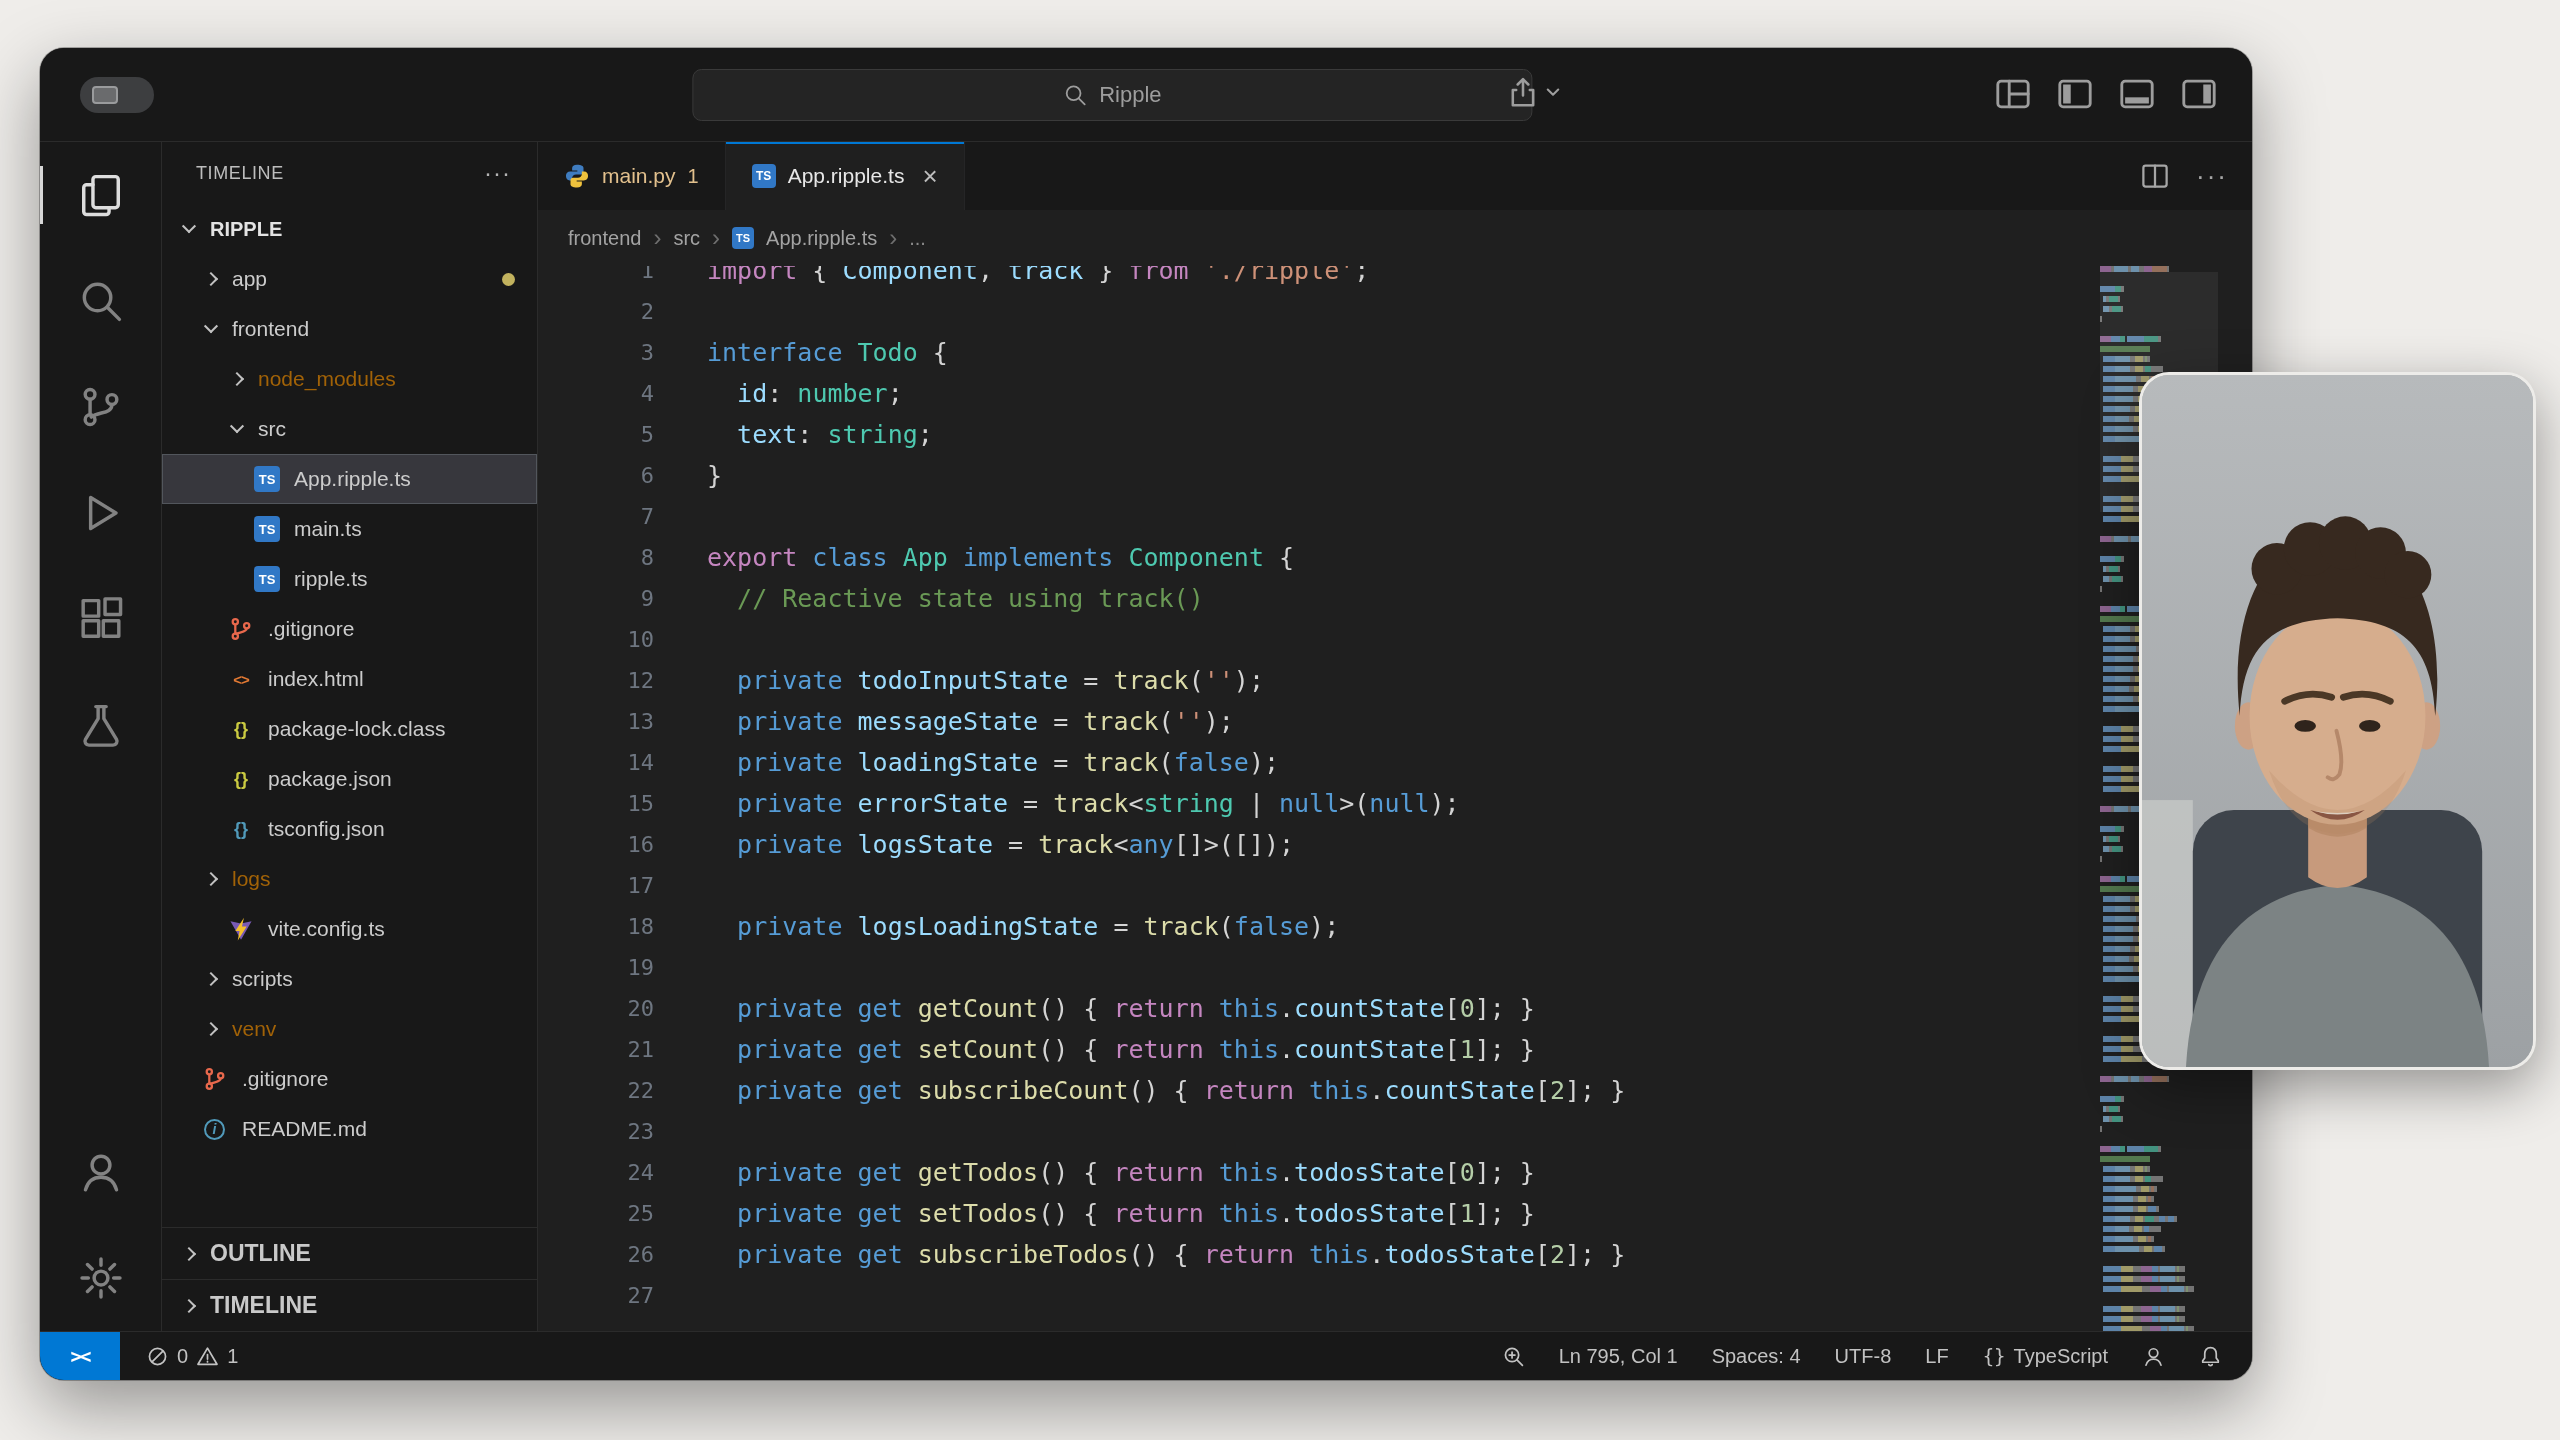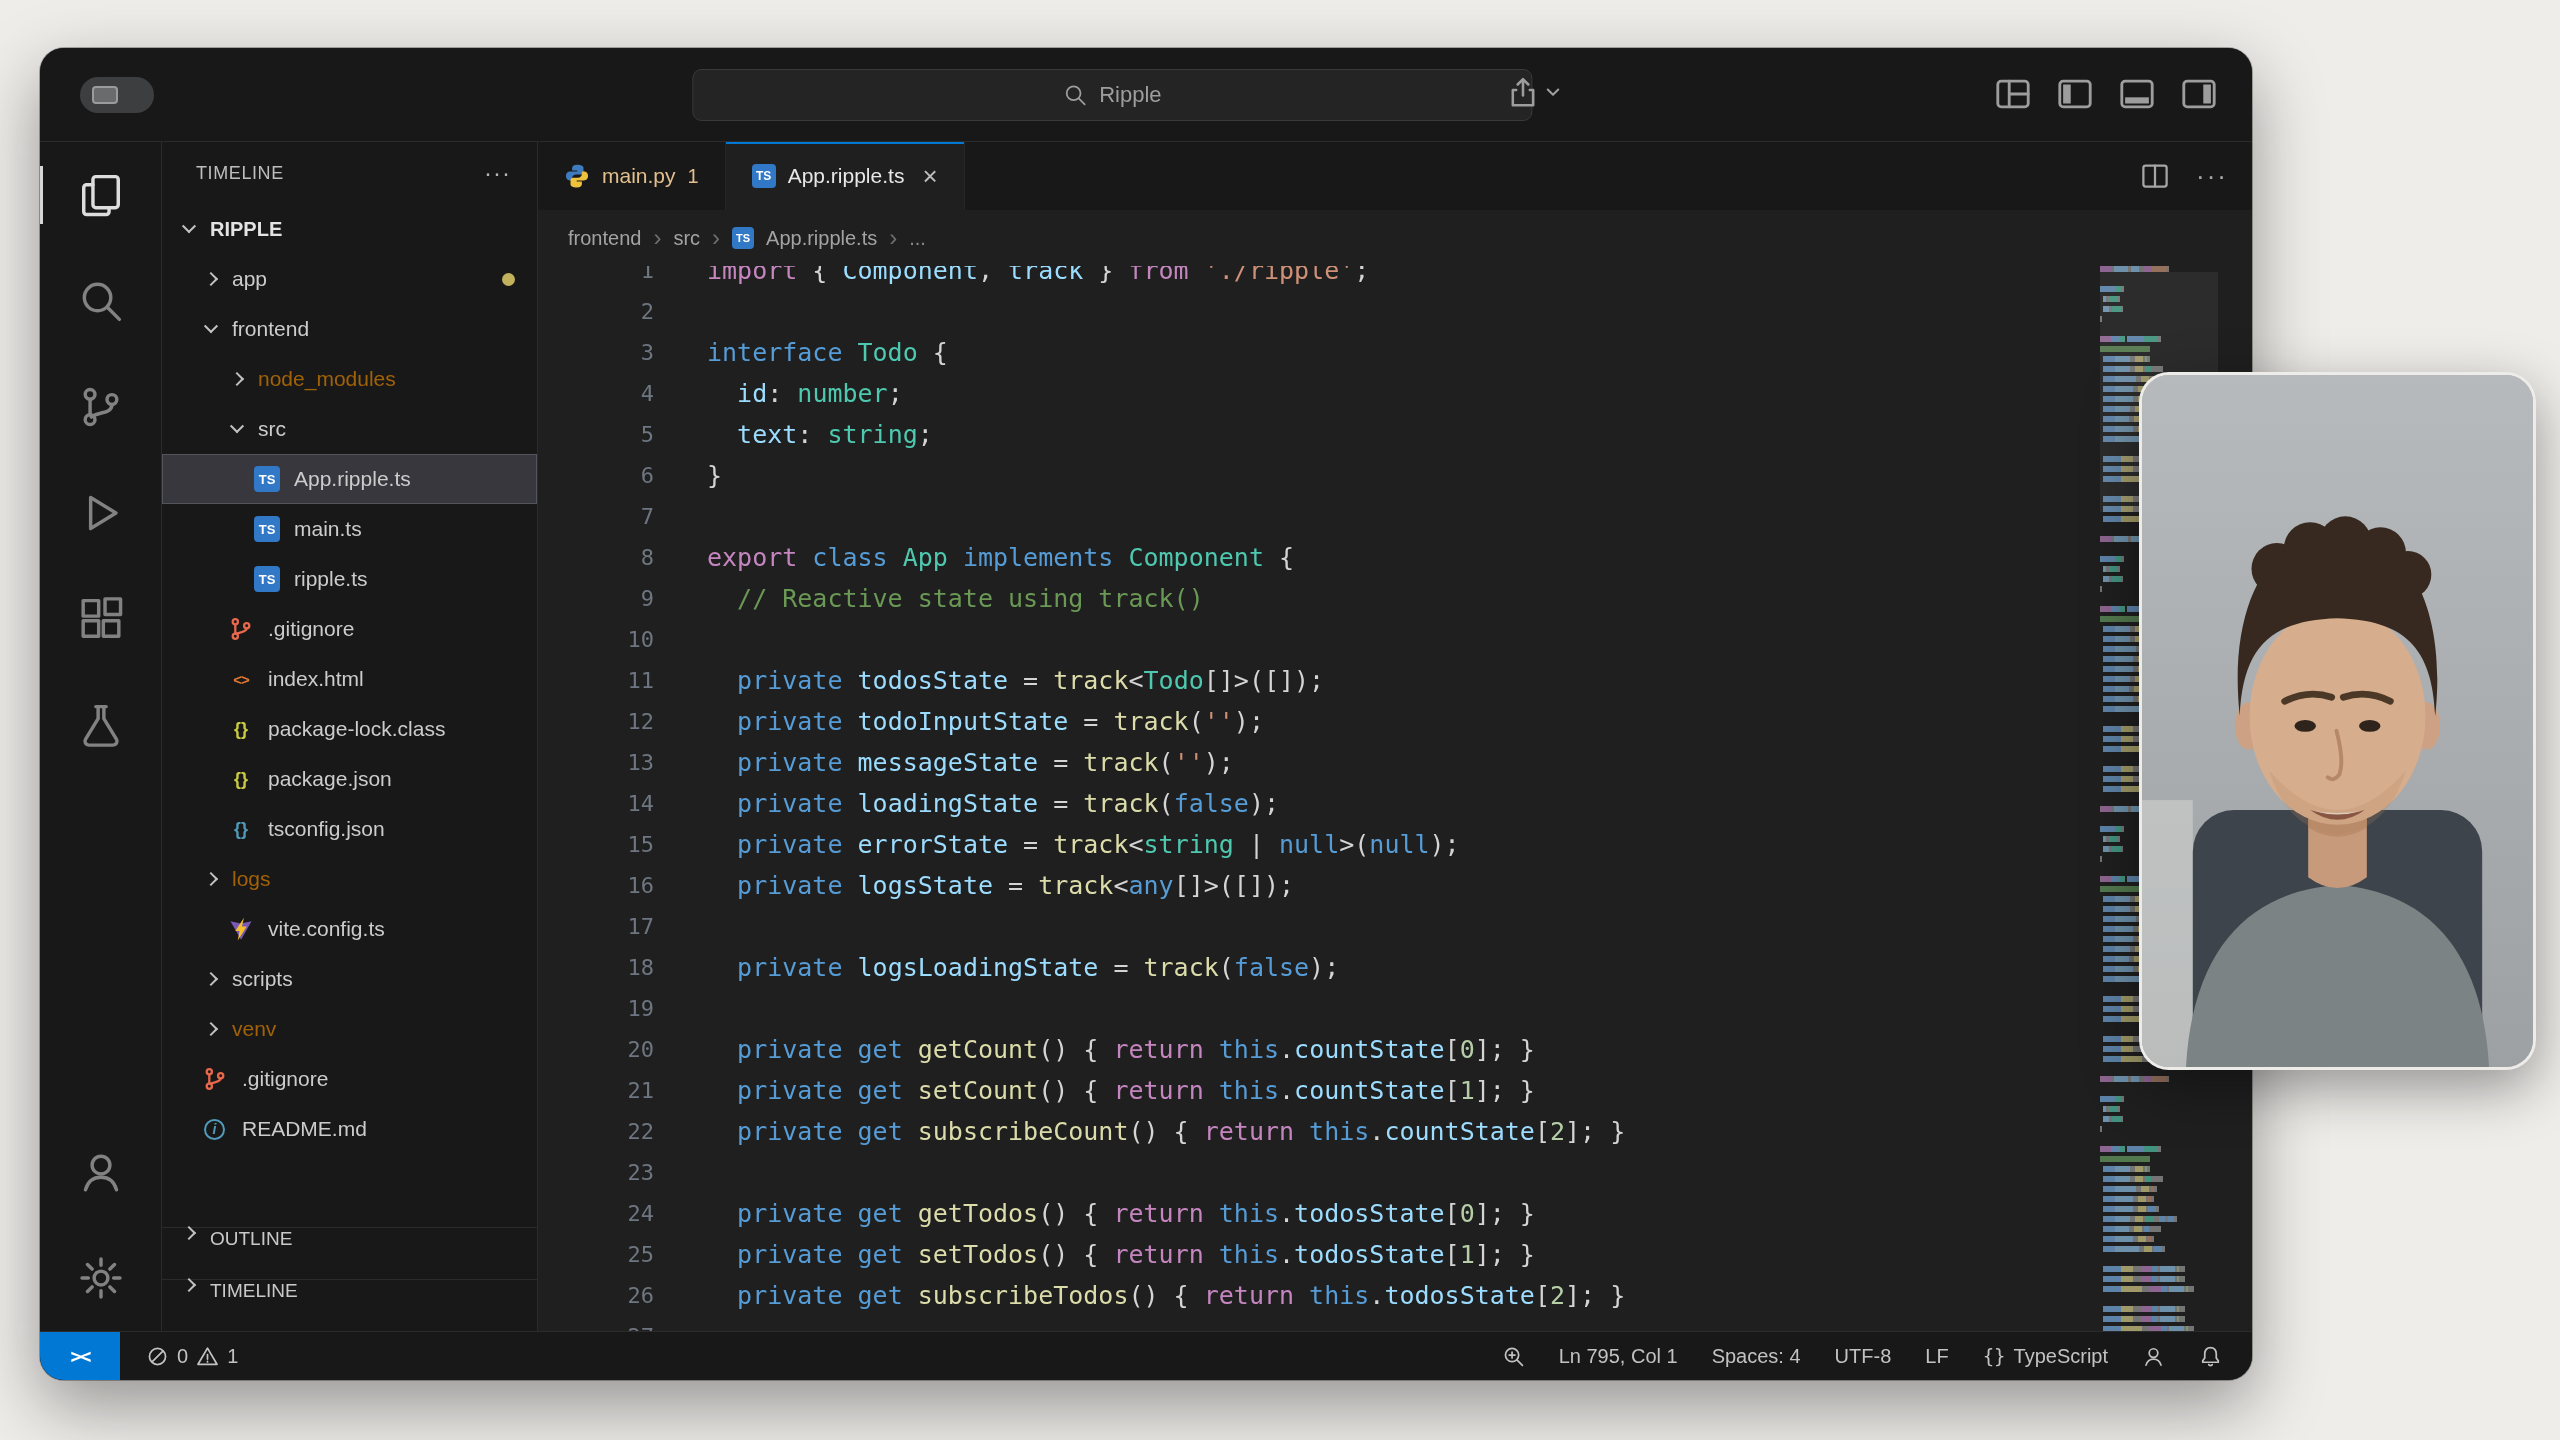--- a/index.html
+++ b/index.html
@@ -51,21 +51,21 @@
   .chev.down{ transform:rotate(45deg) translate(-2px,-2px);}
   .fic{ width:26px; height:26px; display:inline-flex; align-items:center; justify-content:center; border-radius:4px; margin-right:14px; flex:none; font-weight:bold;}
   .ficts{ background:#3178c6; color:#fff; font-size:13px;}
   .ficjson{ color:#cbcb41; font-size:18px; background:none;}
   .ficjson.blue{ color:#519aba;}
   .fichtml{ color:#e37933; font-size:15px; letter-spacing:-1px; background:none;}
   .ficinfo{ color:#519aba; border:2px solid #519aba; border-radius:50%; width:21px; height:21px; font-size:14px; font-style:italic; margin-left:2px; margin-right:17px;}
   .fsvg{ width:26px; height:26px; margin-right:14px; flex:none;}
   .git-dot{ width:13px; height:13px; border-radius:50%; background:#c2b25e; margin-left:auto; margin-right:22px; flex:none;}
   .sb-bottom{ margin-top:auto; flex:none;}
-  .sb-section{ height:52px; display:flex; padding-left:18px; border-top:1px solid #2b2b2b; font-size:19px; font-weight:normal; color:#c9c9c9;}
+  .sb-section{ height:52px; display:flex; align-items:center; padding-left:18px; border-top:1px solid #2b2b2b; font-size:23px; font-weight:bold; color:#c9c9c9;}
   .sb-section .chev{ transform:rotate(-45deg);}
   
   .editor{ flex:1; display:flex; flex-direction:column; min-width:0; background:#1f1f1f;}
   .tabbar{ height:68px; background:#181818; display:flex; align-items:stretch; flex:none;}
   .tab{ display:flex; align-items:center; padding:0 26px; font-size:21px; border-right:1px solid #252526; color:#9d9d9d; position:relative;}
   .tab.active{ background:#1f1f1f; color:#e7e7e7;}
   .tab.active::before{ content:""; position:absolute; top:0; left:0; right:0; height:2px; background:#0078d4;}
   .tab .fic{ margin-right:12px; width:24px; height:24px; font-size:12px;}
   .tab-label.modified{ color:#e2c08d;}
   .tab-badge{ color:#e2c08d; margin-left:12px; font-size:20px;}
@@ -366,21 +366,20 @@
             <div class="code-line"><span class="ln">1</span><span class="code-text"><span class="tk-ctl">import </span><span class="tk-pn">{ </span><span class="tk-var">Component</span><span class="tk-pn">, </span><span class="tk-var">track</span><span class="tk-pn"> } </span><span class="tk-ctl">from </span><span class="tk-str">'./ripple'</span><span class="tk-pn">;</span></span></div>
             <div class="code-line"><span class="ln">2</span><span class="code-text"></span></div>
             <div class="code-line"><span class="ln">3</span><span class="code-text"><span class="tk-kw">interface </span><span class="tk-type">Todo</span><span class="tk-pn"> {</span></span></div>
             <div class="code-line"><span class="ln">4</span><span class="code-text"><span class="tk-pn">  </span><span class="tk-var">id</span><span class="tk-pn">: </span><span class="tk-type">number</span><span class="tk-pn">;</span></span></div>
             <div class="code-line"><span class="ln">5</span><span class="code-text"><span class="tk-pn">  </span><span class="tk-var">text</span><span class="tk-pn">: </span><span class="tk-type">string</span><span class="tk-pn">;</span></span></div>
             <div class="code-line"><span class="ln">6</span><span class="code-text"><span class="tk-pn">}</span></span></div>
             <div class="code-line"><span class="ln">7</span><span class="code-text"></span></div>
             <div class="code-line"><span class="ln">8</span><span class="code-text"><span class="tk-ctl">export </span><span class="tk-kw">class </span><span class="tk-type">App</span><span class="tk-pn"> </span><span class="tk-kw">implements </span><span class="tk-type">Component</span><span class="tk-pn"> {</span></span></div>
             <div class="code-line"><span class="ln">9</span><span class="code-text"><span class="tk-cmt">  // Reactive state using track()</span></span></div>
             <div class="code-line"><span class="ln">10</span></div>
-            <div class="code-line"><span class="ln">11</span><span class="code-text"><span class="tk-pn">  </span><span class="tk-kw">private </span><span class="tk-var">todosState</span><span class="tk-pn"> = </span><span class="tk-fn">track</span><span class="tk-pn">&lt;</span><span class="tk-type">Todo</span><span class="tk-pn">[]&gt;([]);</span></span></div>
             <div class="code-line"><span class="ln">12</span><span class="code-text"><span class="tk-pn">  </span><span class="tk-kw">private </span><span class="tk-var">todoInputState</span><span class="tk-pn"> = </span><span class="tk-fn">track</span><span class="tk-pn">(</span><span class="tk-str">''</span><span class="tk-pn">);</span></span></div>
             <div class="code-line"><span class="ln">13</span><span class="code-text"><span class="tk-pn">  </span><span class="tk-kw">private </span><span class="tk-var">messageState</span><span class="tk-pn"> = </span><span class="tk-fn">track</span><span class="tk-pn">(</span><span class="tk-str">''</span><span class="tk-pn">);</span></span></div>
             <div class="code-line"><span class="ln">14</span><span class="code-text"><span class="tk-pn">  </span><span class="tk-kw">private </span><span class="tk-var">loadingState</span><span class="tk-pn"> = </span><span class="tk-fn">track</span><span class="tk-pn">(</span><span class="tk-kw">false</span><span class="tk-pn">);</span></span></div>
             <div class="code-line"><span class="ln">15</span><span class="code-text"><span class="tk-pn">  </span><span class="tk-kw">private </span><span class="tk-var">errorState</span><span class="tk-pn"> = </span><span class="tk-fn">track</span><span class="tk-pn">&lt;</span><span class="tk-type">string</span><span class="tk-pn"> | </span><span class="tk-kw">null</span><span class="tk-pn">&gt;(</span><span class="tk-kw">null</span><span class="tk-pn">);</span></span></div>
             <div class="code-line"><span class="ln">16</span><span class="code-text"><span class="tk-pn">  </span><span class="tk-kw">private </span><span class="tk-var">logsState</span><span class="tk-pn"> = </span><span class="tk-fn">track</span><span class="tk-pn">&lt;</span><span class="tk-kw">any</span><span class="tk-pn">[]&gt;([]);</span></span></div>
             <div class="code-line"><span class="ln">17</span></div>
             <div class="code-line"><span class="ln">18</span><span class="code-text"><span class="tk-pn">  </span><span class="tk-kw">private </span><span class="tk-var">logsLoadingState</span><span class="tk-pn"> = </span><span class="tk-fn">track</span><span class="tk-pn">(</span><span class="tk-kw">false</span><span class="tk-pn">);</span></span></div>
             <div class="code-line"><span class="ln">19</span><span class="code-text"></span></div>
             <div class="code-line"><span class="ln">20</span><span class="code-text"><span class="tk-pn">  </span><span class="tk-kw">private </span><span class="tk-kw">get </span><span class="tk-fn">getCount</span><span class="tk-pn">() { </span><span class="tk-ctl">return </span><span class="tk-kw">this</span><span class="tk-pn">.</span><span class="tk-var">countState</span><span class="tk-pn">[</span><span class="tk-num">0</span><span class="tk-pn">]; }</span></span></div>
             <div class="code-line"><span class="ln">21</span><span class="code-text"><span class="tk-pn">  </span><span class="tk-kw">private </span><span class="tk-kw">get </span><span class="tk-fn">setCount</span><span class="tk-pn">() { </span><span class="tk-ctl">return </span><span class="tk-kw">this</span><span class="tk-pn">.</span><span class="tk-var">countState</span><span class="tk-pn">[</span><span class="tk-num">1</span><span class="tk-pn">]; }</span></span></div>

